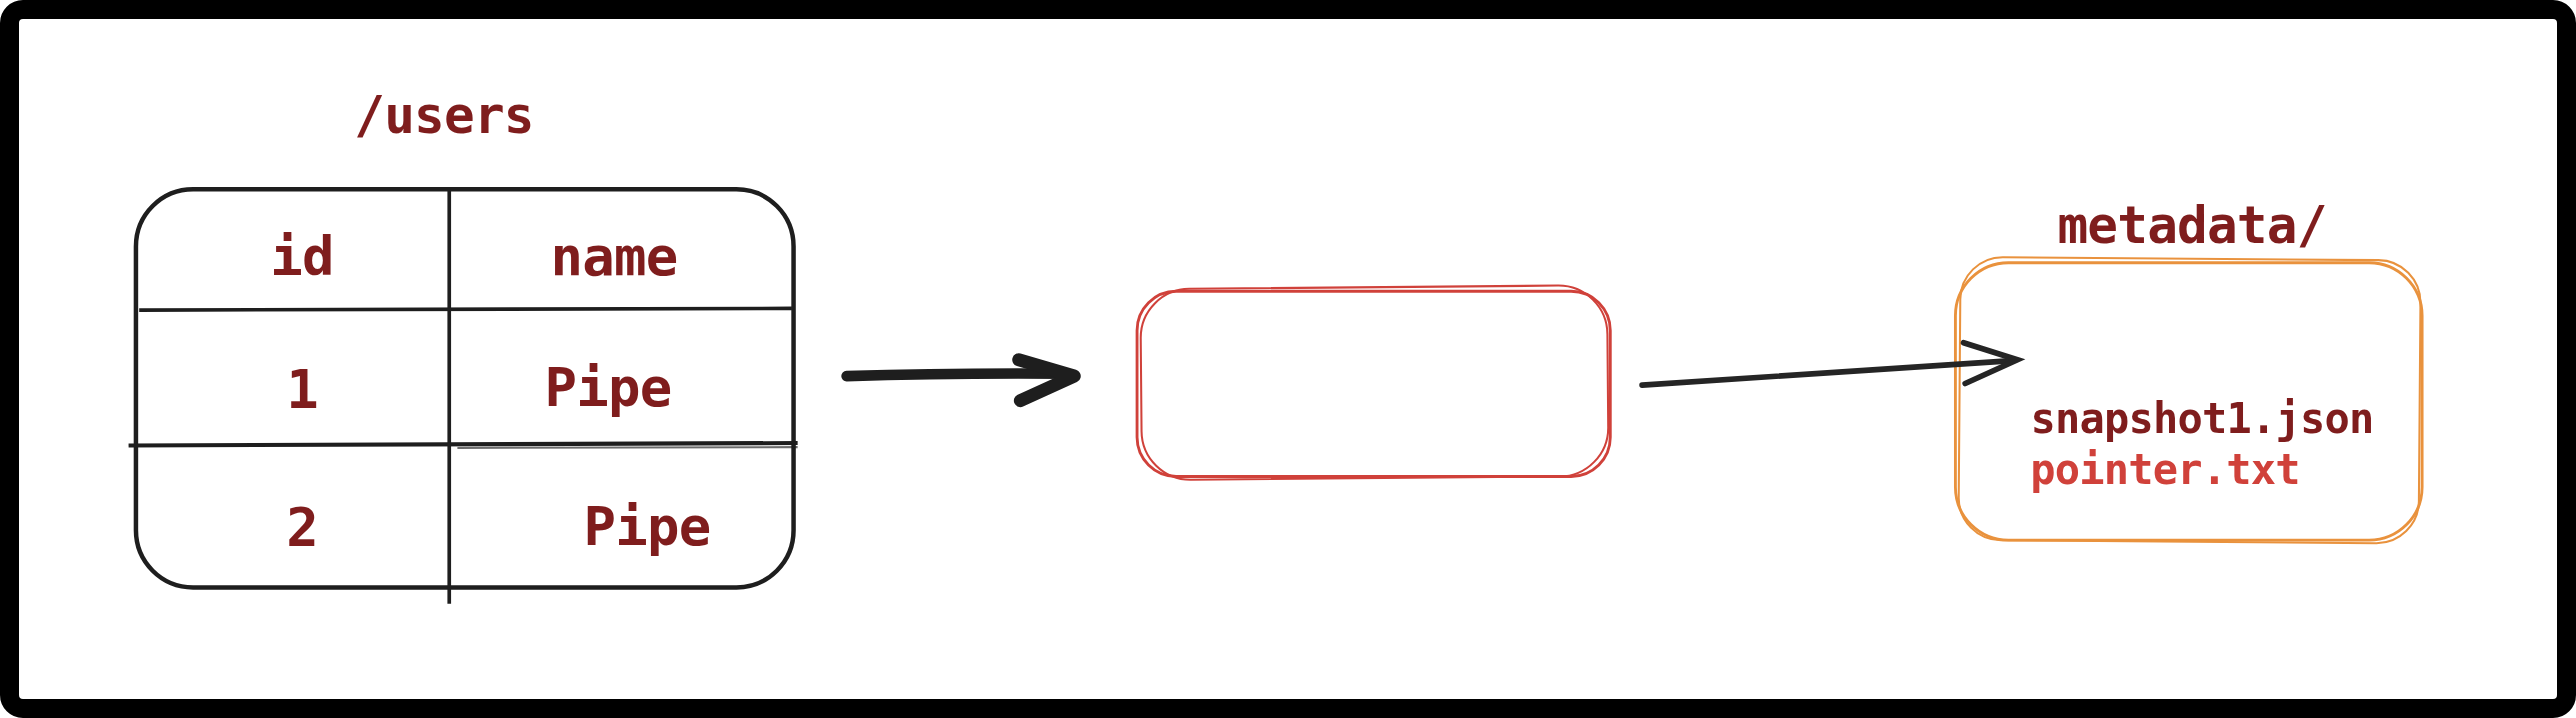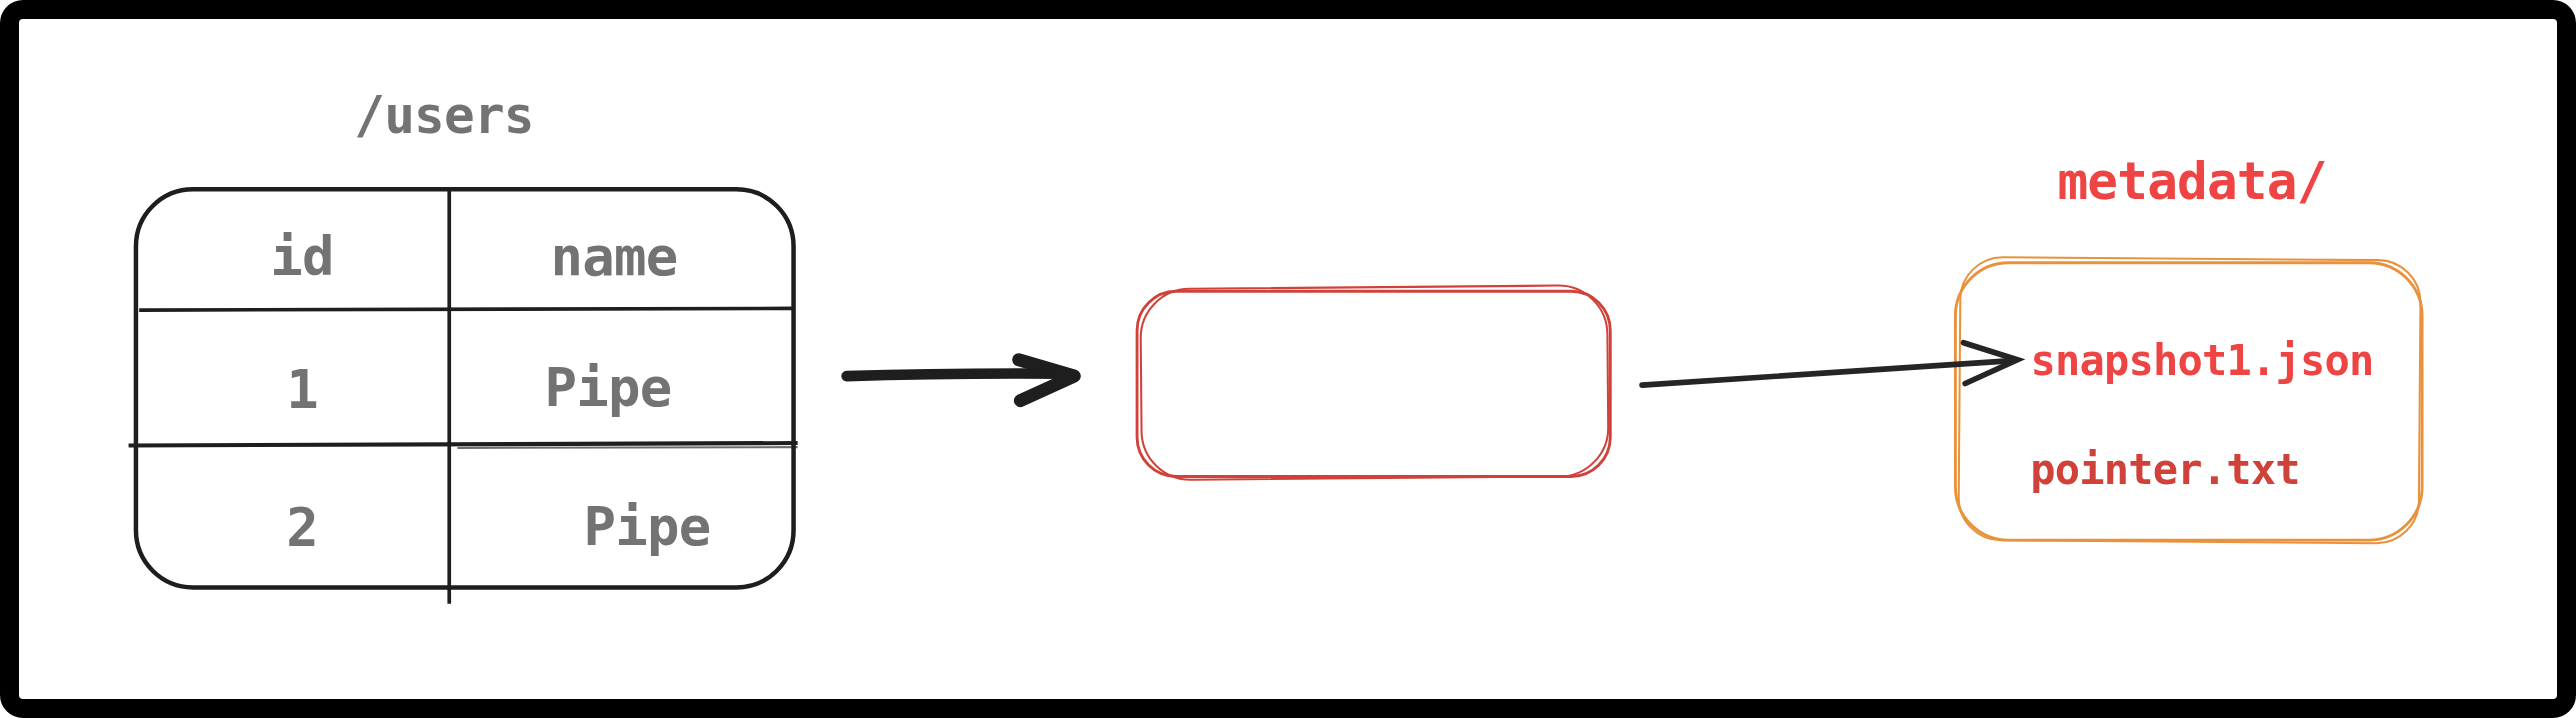--- a/index.html
+++ b/index.html
@@ -18,23 +18,23 @@
     pointer-events:none;
   }
   .shapes { position:absolute; left:0; top:0; width:2576px; height:718px; }
   .txt {
     position:absolute;
     font-weight:700;
     white-space:nowrap;
     transform:translate(-50%,-50%);
     letter-spacing:-0.8px;
   }
-  .ink    { color:#737373; }
+  .ink    { color:#7f1d1d; }
   .red    { color:#d0413a; }
-  .orange { color:#ef4444; }
+  .orange { color:#7f1d1d;margin-top:44px; }
   .size-title { font-size:51px; }
   .size-cell  { font-size:54px; }
   .size-label { font-size:51px; }
   .size-file  { font-size:42px; }
 </style>
 </head>
 <body>
 
 <div class="stage">
 
@@ -65,18 +65,18 @@
   <div class="txt ink size-cell" style="left:614px; top:256px;">name</div>
 
   <div class="txt ink size-cell" style="left:302px; top:389px;">1</div>
   <div class="txt ink size-cell" style="left:608px; top:387px;">Pipe</div>
 
   <div class="txt ink size-cell" style="left:302px; top:527px;">2</div>
   <div class="txt ink size-cell" style="left:611px; top:526px;margin-left:36px;">Pipe</div>
 
 
   <div class="txt orange size-label" style="left:2192px; top:181px;">metadata/</div>
-  <div class="txt orange size-file" style="left:2202px; top:360px;text-align:center;">snapshot1.json</div>
+  <div class="txt orange size-file" style="left:2202px; top:374px;text-align:center;">snapshot1.json</div>
   <div class="txt red size-file" style="left:2165px; top:469px;">pointer.txt</div>
 
   <div class="frame-border"></div>
 </div>
 
 
 </body></html>

